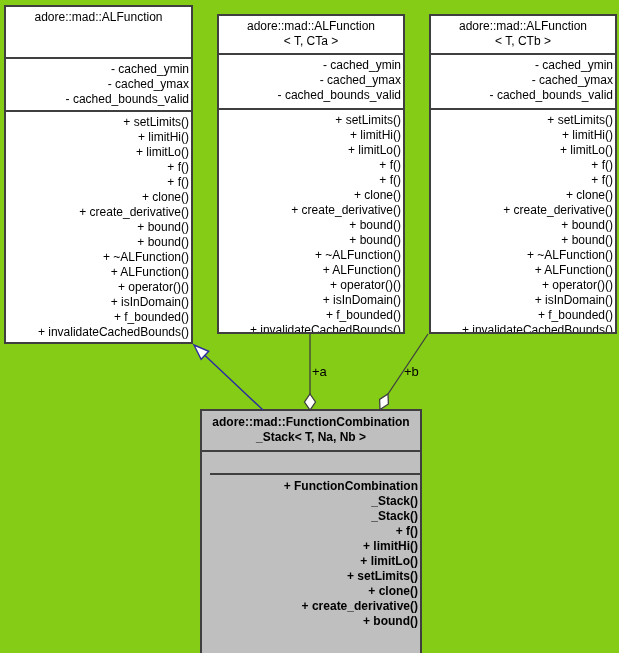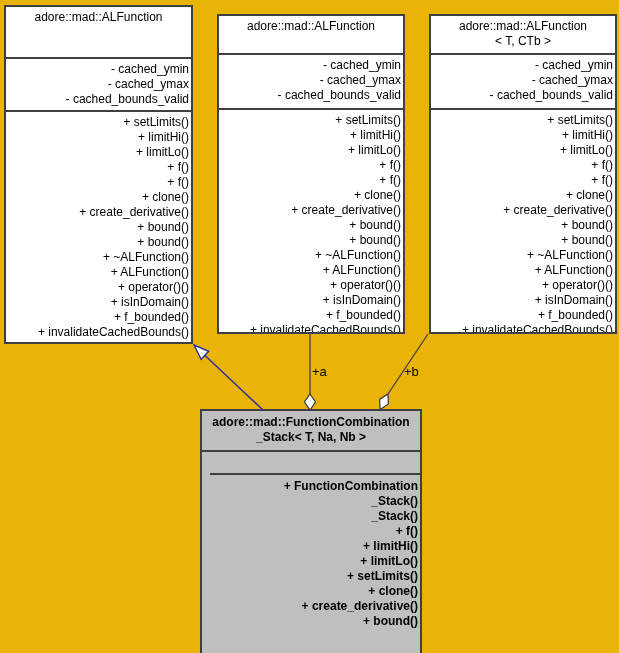--- a/index.html
+++ b/index.html
@@ -4,21 +4,21 @@
 <style>
   html, body {
     margin: 0;
     padding: 0;
     background: #ffffff;
   }
   #canvas {
     position: relative;
     width: 619px;
     height: 653px;
-    background: #eab308;
+    background: #84cc16;
     font-family: "Liberation Sans", "DejaVu Sans", sans-serif;
     font-size: 12px;
     color: #000000;
     overflow: hidden;
   }
   .uml-box {
     position: absolute;
     box-sizing: border-box;
     border: 2px solid #3f3f3f;
     background: #ffffff;
@@ -109,20 +109,21 @@
         <div class="mline">+ operator()()</div>
         <div class="mline">+ isInDomain()</div>
         <div class="mline">+ f_bounded()</div>
         <div class="mline">+ invalidateCachedBounds()</div>
       </div>
   </div>
 
   <div class="uml-box" id="box-mid">
     <div class="sec title-sec">
         <div class="tline">adore::mad::ALFunction</div>
+        <div class="tline">&lt; T, CTa &gt;</div>
       </div>
     <div class="sec attrs-sec">
         <div class="mline">- cached_ymin</div>
         <div class="mline">- cached_ymax</div>
         <div class="mline">- cached_bounds_valid</div>
       </div>
     <div class="sec methods-sec">
         <div class="mline">+ setLimits()</div>
         <div class="mline">+ limitHi()</div>
         <div class="mline">+ limitLo()</div>

